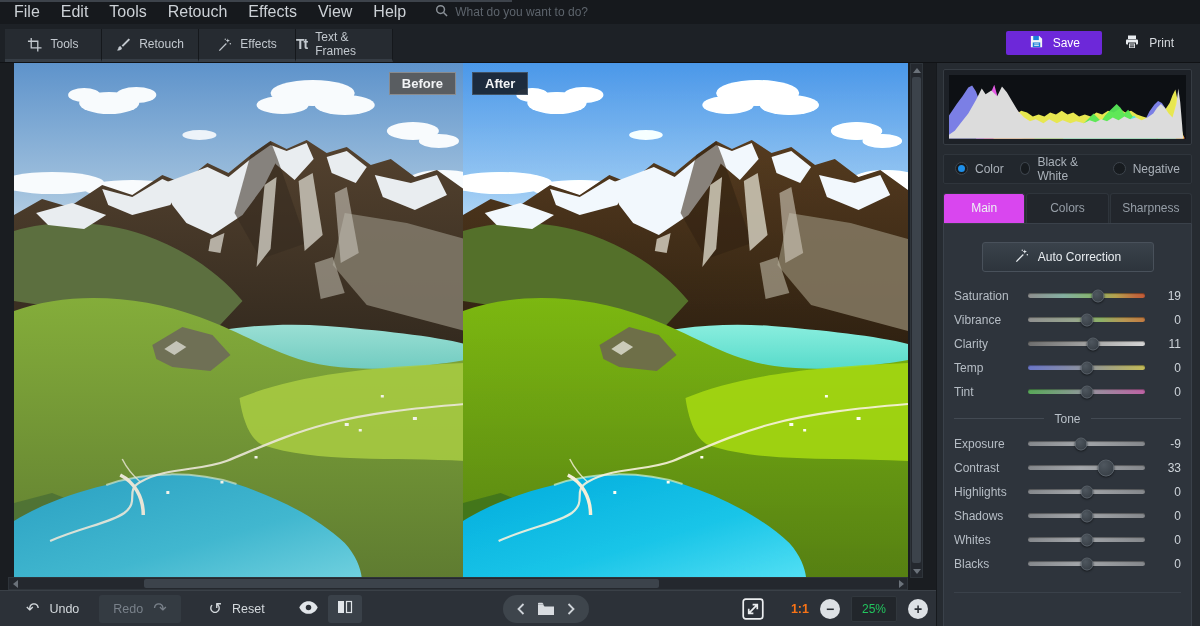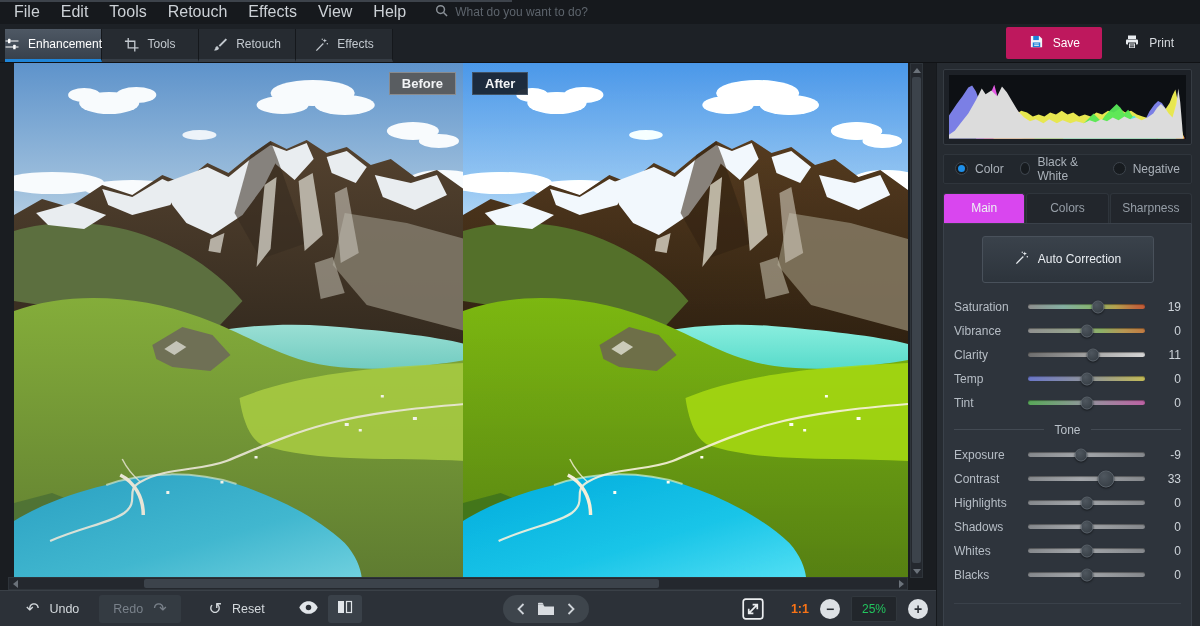--- a/index.html
+++ b/index.html
@@ -18,21 +18,21 @@
   .tabbar { height:38px; background:#1d2126; display:flex; align-items:flex-end; }
   .main-tabs { display:flex; height:33px; margin-left:5px; }
   .main-tab { width:97px; display:flex; align-items:center; justify-content:center; gap:8px;
     background:#262b31; border-right:1px solid #15181c; border-bottom:3px solid #363d45;
     color:#c3c9cf; font-size:12px; cursor:default; }
   .main-tab.active { background:linear-gradient(#4e5864,#38414c); border-bottom-color:#1f85d8; color:#ffffff; }
   .tab-icon { display:flex; align-items:center; }
   .tab-icon svg { display:block; }
   .tab-icon.tt { font-weight:bold; font-size:14px; letter-spacing:-1px; }
   .tab-actions { margin-left:auto; display:flex; align-items:center; gap:6px; padding-right:10px; height:38px; }
-  .btn-save { background:#be185d; color:#fff; height:32px; width:96px; border-radius:2px;
+  .btn-save { background:#6d28d9; color:#fff; height:24px; width:96px; border-radius:2px;
     display:flex; align-items:center; justify-content:center; gap:9px; font-size:12px; cursor:default; }
   .btn-print { color:#d6dade; height:27px; padding:0 16px; display:flex; gap:9px; align-items:center; font-size:12px; cursor:default; }
 
   
   .content { display:flex; height:564px; border-top:1px solid #101215; }
   .left-col { width:936px; display:flex; flex-direction:column; }
   .canvas { position:relative; flex:1; background:#1a1d21; }
   .pane { position:absolute; top:0; height:515px; overflow:hidden; background:#000; }
   .pane.before { left:14px; width:451px; }
   .pane.after  { left:463px; width:445px; }
@@ -86,21 +86,21 @@
   .mode-item { display:flex; align-items:center; gap:7px; cursor:default; }
   .radio { width:13px; height:13px; border-radius:50%; background:#171b1f; border:1px solid #3d444c;
     display:flex; align-items:center; justify-content:center; }
   .radio.sel::after { content:""; width:7px; height:7px; border-radius:50%; background:#1f8fe8; }
   .radio-label { color:#aab1b9; font-size:12px; }
   .panel-tabs { display:flex; margin-top:9px; gap:1px; }
   .ptab { flex:1; height:30px; display:flex; align-items:center; justify-content:center; font-size:12px;
     color:#969ea7; background:#22262c; border:1px solid #2f353c; border-bottom:none; border-radius:3px 3px 0 0; cursor:default; }
   .ptab.active { background:#d946ef; color:#eef1f4; }
   .panel-body { background:#2e343c; border:1px solid #3a414a; border-radius:0 0 3px 3px; padding:12px 10px 10px; }
-  .auto-btn { margin:0 auto 12px; width:172px; height:47px; background:linear-gradient(#3a424b,#2d343c);
+  .auto-btn { margin:6px auto 12px; width:172px; height:30px; background:linear-gradient(#3a424b,#2d343c);
     border:1px solid #49515b; border-radius:3px; color:#e9edf1; font-size:12px;
     display:flex; align-items:center; justify-content:center; gap:9px; cursor:default; }
   .srow { display:flex; align-items:center; height:24px; }
   .slabel { width:72px; font-size:12px; color:#b6bdc5; }
   .strack { position:relative; flex:1; height:5px; border-radius:3px; margin:0 8px 0 2px;
     box-shadow:inset 0 1px 1px rgba(0,0,0,.4); }
   .strack.saturation { background:linear-gradient(90deg,#8f8f8f 0%,#85afa2 30%,#86b56f 55%,#b5a14e 75%,#c06a3e 92%,#c25a36 100%); }
   .strack.vibrance   { background:linear-gradient(90deg,#909090 0%,#97a68e 40%,#8db168 62%,#b99753 82%,#c27a41 100%); }
   .strack.clarity    { background:linear-gradient(90deg,#6e6e6e,#d6d6d6); }
   .strack.temp       { background:linear-gradient(90deg,#6b77c9 0%,#8f949c 50%,#c3bb57 100%); }
@@ -223,30 +223,20 @@
           <circle cx="6" cy="6" r="4.2"></circle>
             <path d="M9.2 9.2 L13 13"></path>
         </svg>
       </span>
       <input type="text" placeholder="What do you want to do?" style="">
     </div>
   </div>
 
   <div class="tabbar">
     <div class="main-tabs" id="main-tabs">
-        <div class="main-tab active">
-          <span class="tab-icon">
-            <svg width="16" height="16" viewBox="0 0 16 16">
-              <path d="M1.5 5h13 M1.5 11h13" stroke="currentColor" stroke-width="1.2"></path>
-              <rect x="4" y="2.8" width="2.4" height="4.4" rx=".5" fill="currentColor"></rect>
-              <rect x="9.2" y="8.8" width="2.4" height="4.4" rx=".5" fill="currentColor"></rect>
-            </svg>
-          </span>
-          <span>Enhancement</span>
-        </div>
         <div class="main-tab">
           <span class="tab-icon">
             <svg width="15" height="15" viewBox="0 0 16 16" fill="none" stroke="currentColor" stroke-width="1.4">
               <path d="M4.5 1v10.5H15.5"></path>
               <path d="M1 4.5h10.5V15.5"></path>
             </svg>
           </span>
           <span>Tools</span>
         </div>
         <div class="main-tab">
@@ -261,20 +251,24 @@
         <div class="main-tab">
           <span class="tab-icon">
             <svg width="15" height="15" viewBox="0 0 16 16" fill="currentColor">
               <path d="M2 14 L9.5 6.5 l.9.9 L3 15z"></path>
               <path d="M11.5 1.5 l.6 1.7 1.7.6 -1.7.6 -.6 1.7 -.6-1.7 -1.7-.6 1.7-.6z"></path>
               <circle cx="14.2" cy="7.2" r=".8"></circle>
               <circle cx="8.8" cy="2.4" r=".7"></circle>
             </svg>
           </span>
           <span>Effects</span>
+        </div>
+        <div class="main-tab">
+          <span class="tab-icon tt">Tt</span>
+          <span>Text &amp; Frames</span>
         </div>
       </div>
     <div class="tab-actions">
       <div class="btn-save">
         <span>
           <svg width="15" height="15" viewBox="0 0 16 16">
             <path d="M2 2 H11 L14 5 V14 H2 Z" fill="#f3f5f7"></path>
             <rect x="4.5" y="2" width="6" height="4.5" fill="#1a80d8"></rect>
             <rect x="4" y="9" width="8" height="5" fill="#1a80d8"></rect>
             <path d="M5.5 10.6h5 M5.5 12.3h5" stroke="#f3f5f7" stroke-width=".9"></path>

